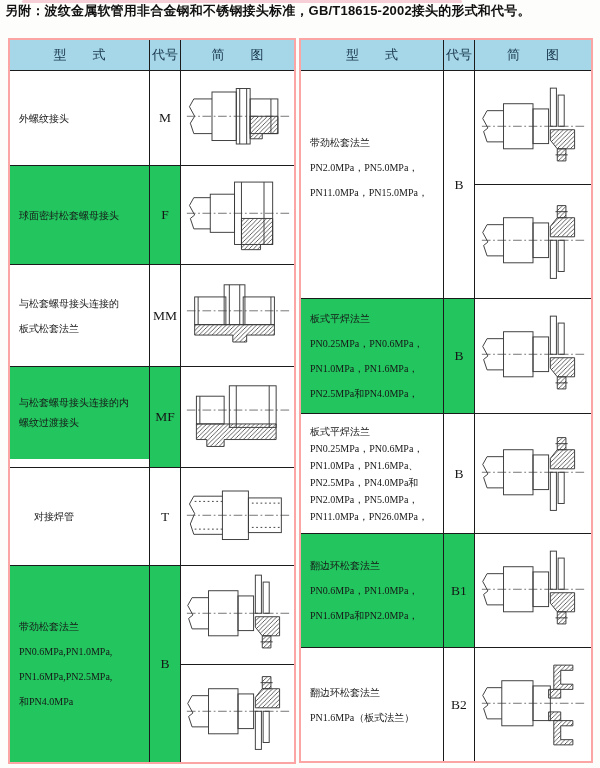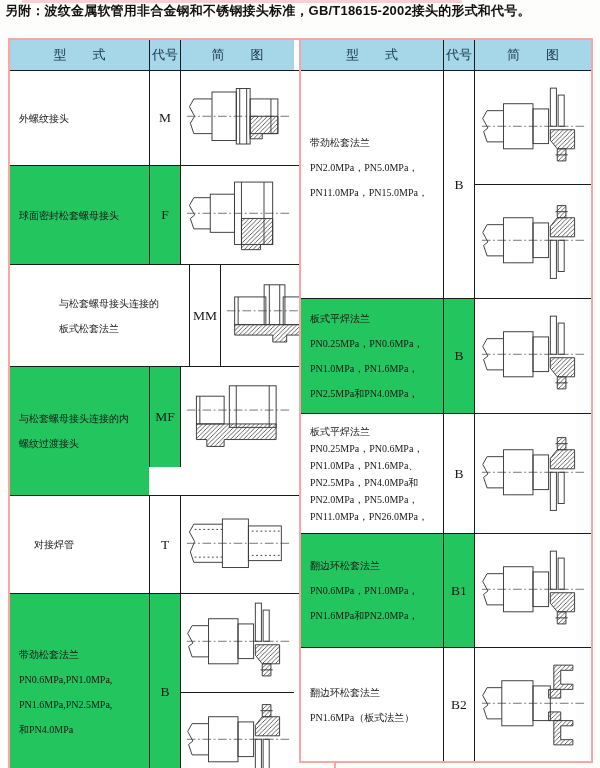--- a/index.html
+++ b/index.html
@@ -102,21 +102,21 @@
               <line x1="64" y1="10" x2="64" y2="82"></line>
               <line x1="90" y1="10" x2="90" y2="82"></line>
               <path d="M64,52 H100 V82 H86 V88 H64 Z" fill="url(#hatch)"></path>
               <line x1="1" y1="46" x2="119" y2="46" stroke-dasharray="10 3 2 3" stroke-width="0.8"></line>
             </g>
           </svg>
         </div>
       </div>
     </div>
     <div class="row">
-      <div class="cell type-cell" style="width: 139px; height: 101px; line-height: 25px; margin-left: 40px;">
+      <div class="cell type-cell" style="width: 139px; height: 101px; line-height: 25px;">
         <div>与松套螺母接头连接的</div>
         <div>板式松套法兰</div>
       </div>
       <div class="cell code-cell" style="width: 31px; height: 101px;">MM</div>
       <div class="cell diag-cell" style="width: 114px; height: 101px;">
         <div class="diag-half">
           <svg viewBox="0 0 120 96" preserveAspectRatio="xMidYMid meet" class="diag" width="104" height="88">
             <g stroke="#3a3a3a" stroke-width="1.1" fill="none">
               <rect x="10" y="26" width="36" height="32" fill="none"></rect>
               <line x1="14" y1="26" x2="14" y2="58"></line>
@@ -126,21 +126,21 @@
               <line x1="50" y1="12" x2="50" y2="58"></line>
               <line x1="62" y1="12" x2="62" y2="58"></line>
               <path d="M10,58 H102 V70 H70 V78 H54 V70 H10 Z" fill="url(#hatch)"></path>
               <line x1="1" y1="42" x2="119" y2="42" stroke-dasharray="10 3 2 3" stroke-width="0.8"></line>
             </g>
           </svg>
         </div>
       </div>
     </div>
     <div class="row">
-      <div class="cell type-cell hl" style="width: 139px; height: 128px; line-height: 25px;">
+      <div class="cell type-cell hl" style="width: 139px; height: 92px; line-height: 20px;">
         <div>与松套螺母接头连接的内</div>
         <div>螺纹过渡接头</div>
       </div>
       <div class="cell code-cell hl" style="width: 31px; height: 100px;">MF</div>
       <div class="cell diag-cell" style="width: 114px; height: 100px;">
         <div class="diag-half">
           <svg viewBox="0 0 120 96" preserveAspectRatio="xMidYMid meet" class="diag" width="104" height="88">
             <g stroke="#3a3a3a" stroke-width="1.1" fill="none">
               <rect x="12" y="24" width="32" height="32" fill="none"></rect>
               <line x1="16" y1="24" x2="16" y2="56"></line>

